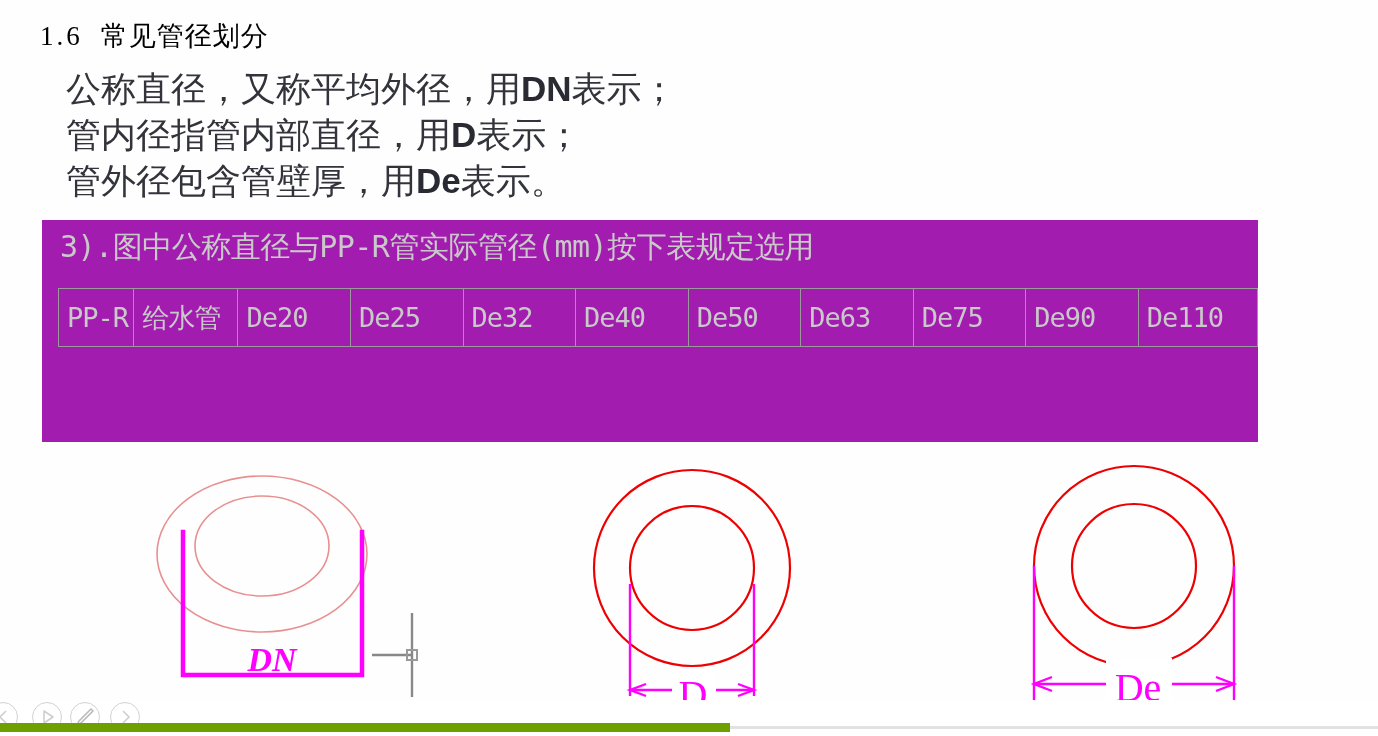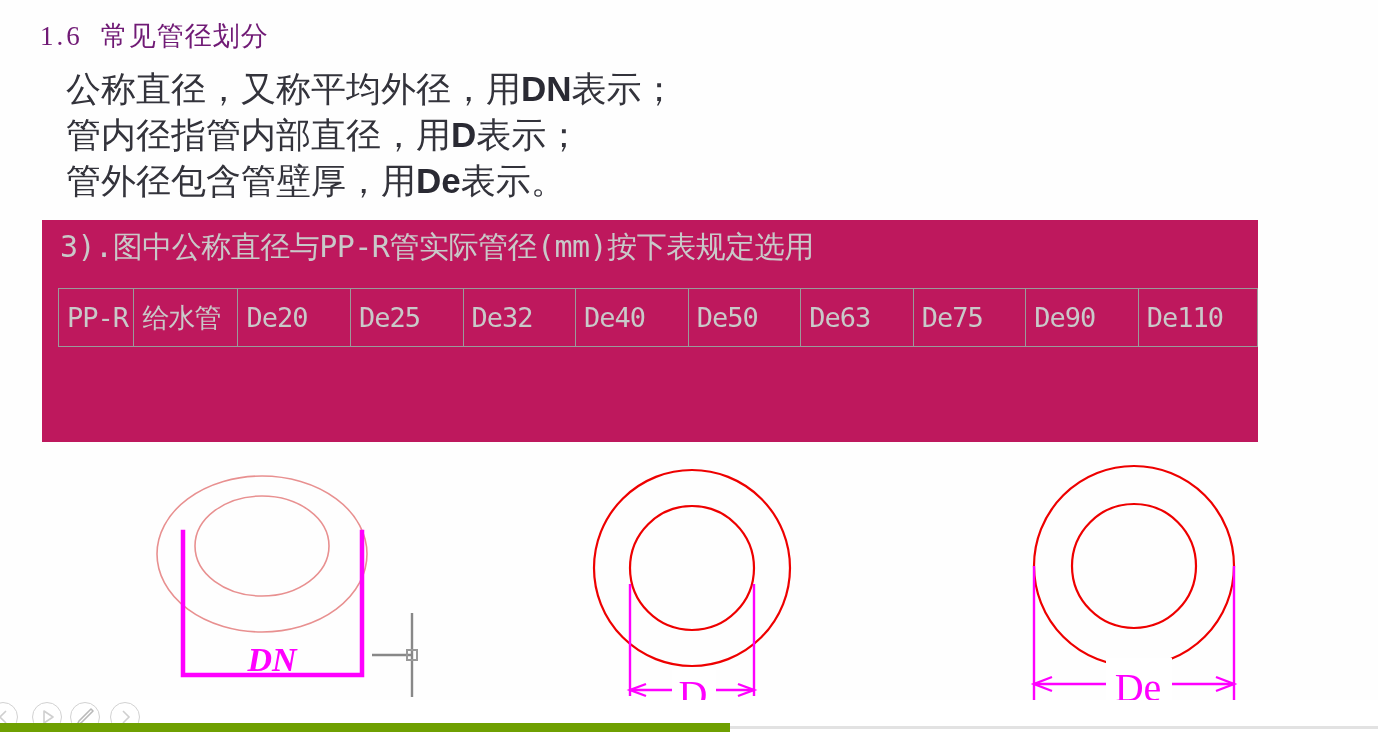--- a/index.html
+++ b/index.html
@@ -15,21 +15,21 @@
     font-family: "Liberation Serif", "DejaVu Serif", serif;
     background: #fefefe;
   }
 
   
   #slide-heading {
     position: absolute;
     left: 40px;
     top: 18px;
     font-size: 27px;
-    color: #701a75;
+    color: #000000;
     letter-spacing: 1px;
     white-space: nowrap;
     font-family: "Liberation Serif", "DejaVu Serif", serif;
   }
   #slide-heading .num {
     letter-spacing: 3px;
     margin-right: 18px;
   }
 
   #slide-body {
@@ -51,21 +51,21 @@
     color: #2a2a33;
   }
 
   
   #cad-block {
     position: absolute;
     left: 42px;
     top: 220px;
     width: 1216px;
     height: 222px;
-    background: #be185d;
+    background: #a21caf;
   }
   #cad-caption {
     position: absolute;
     left: 18px;
     top: 8px;
     font-size: 30px;
     line-height: 38px;
     color: #c9c9c9;
     white-space: nowrap;
     font-family: "DejaVu Sans Mono", "Liberation Mono", monospace;

